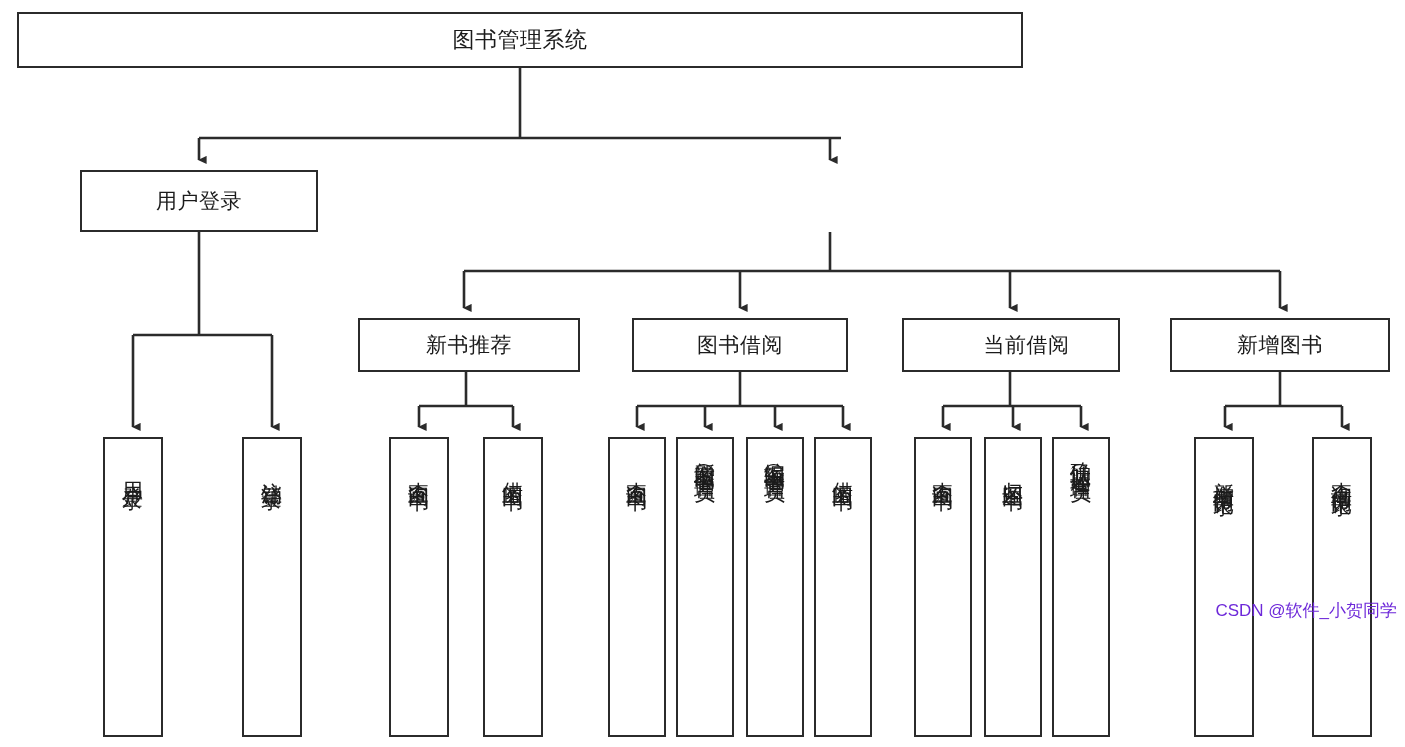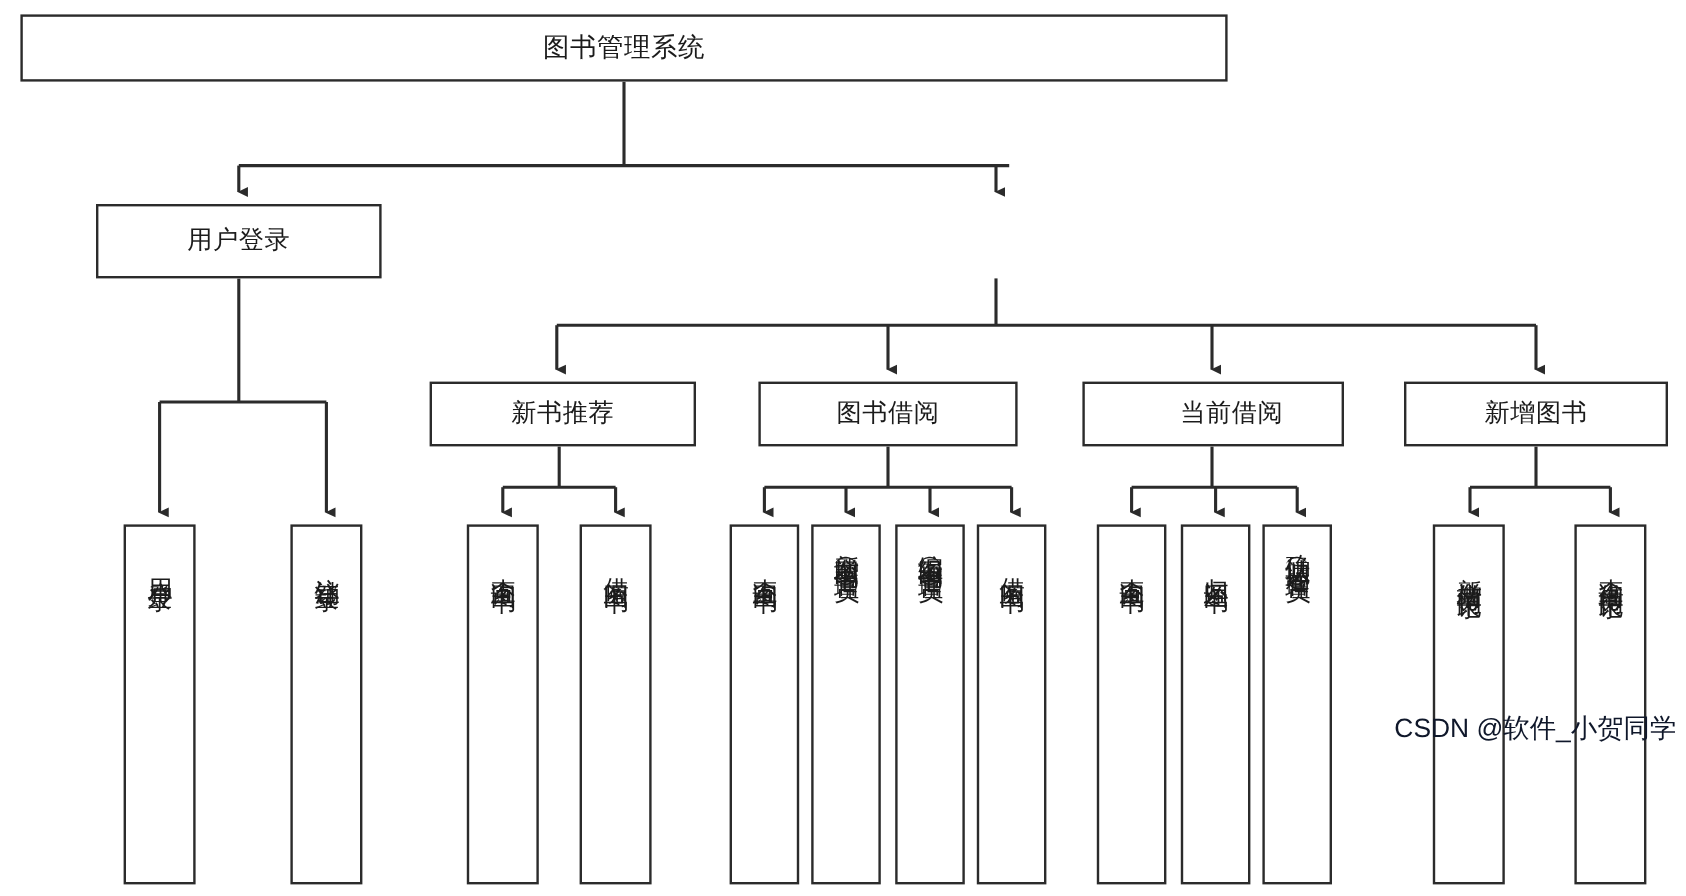--- a/index.html
+++ b/index.html
@@ -64,22 +64,22 @@
     line-height: 1;
     white-space: nowrap;
   }
   .node.vertical.pad-top-mid {
     padding-top: 26px;
   }
   .watermark {
     position: absolute;
     right: 8px;
     bottom: 4px;
-    font-size: 22px;
-    color: #0f172a;
+    font-size: 17px;
+    color: #6d28d9;
     white-space: nowrap;
     font-family: "Liberation Sans", "DejaVu Sans", sans-serif;
   }
 </style>
 </head>
 <body>
 
 <div id="diagram-root">
 
   <svg class="edges" viewBox="0 0 1405 747" xmlns="http://www.w3.org/2000/svg">

